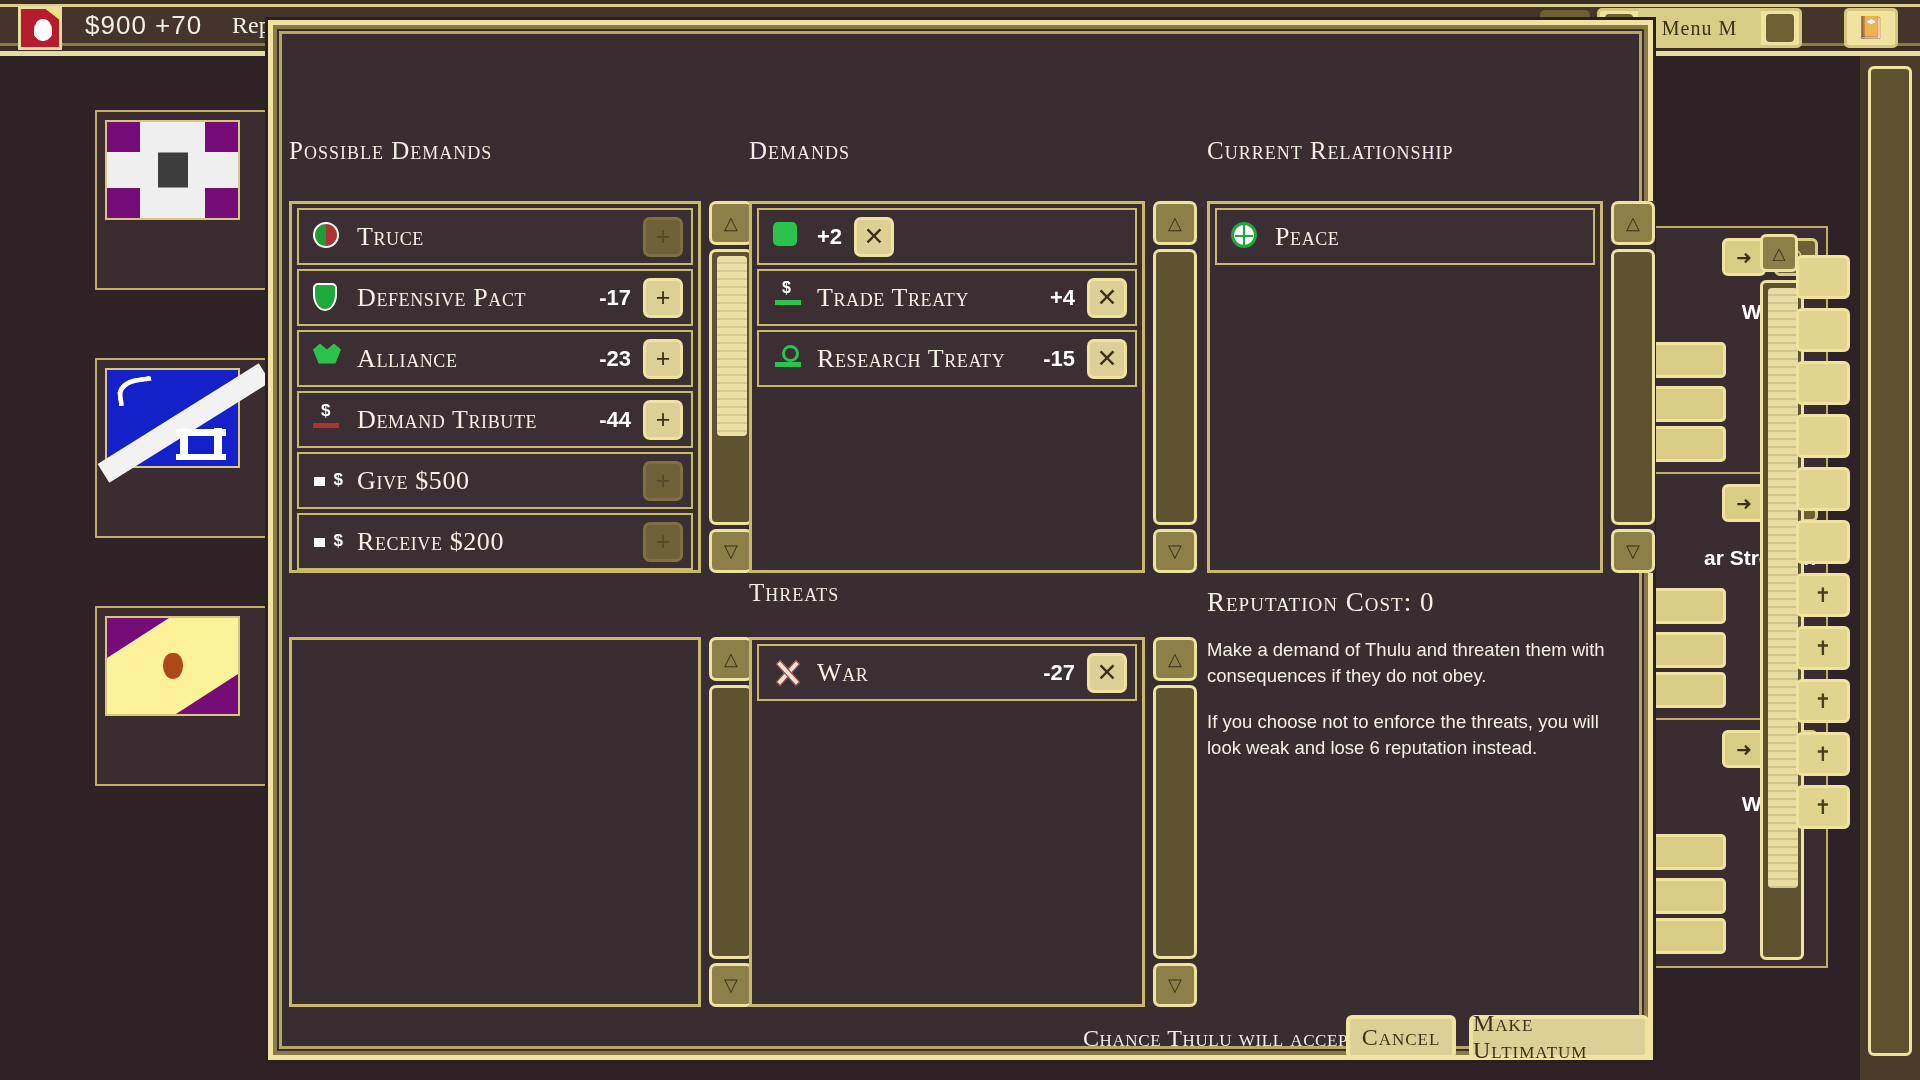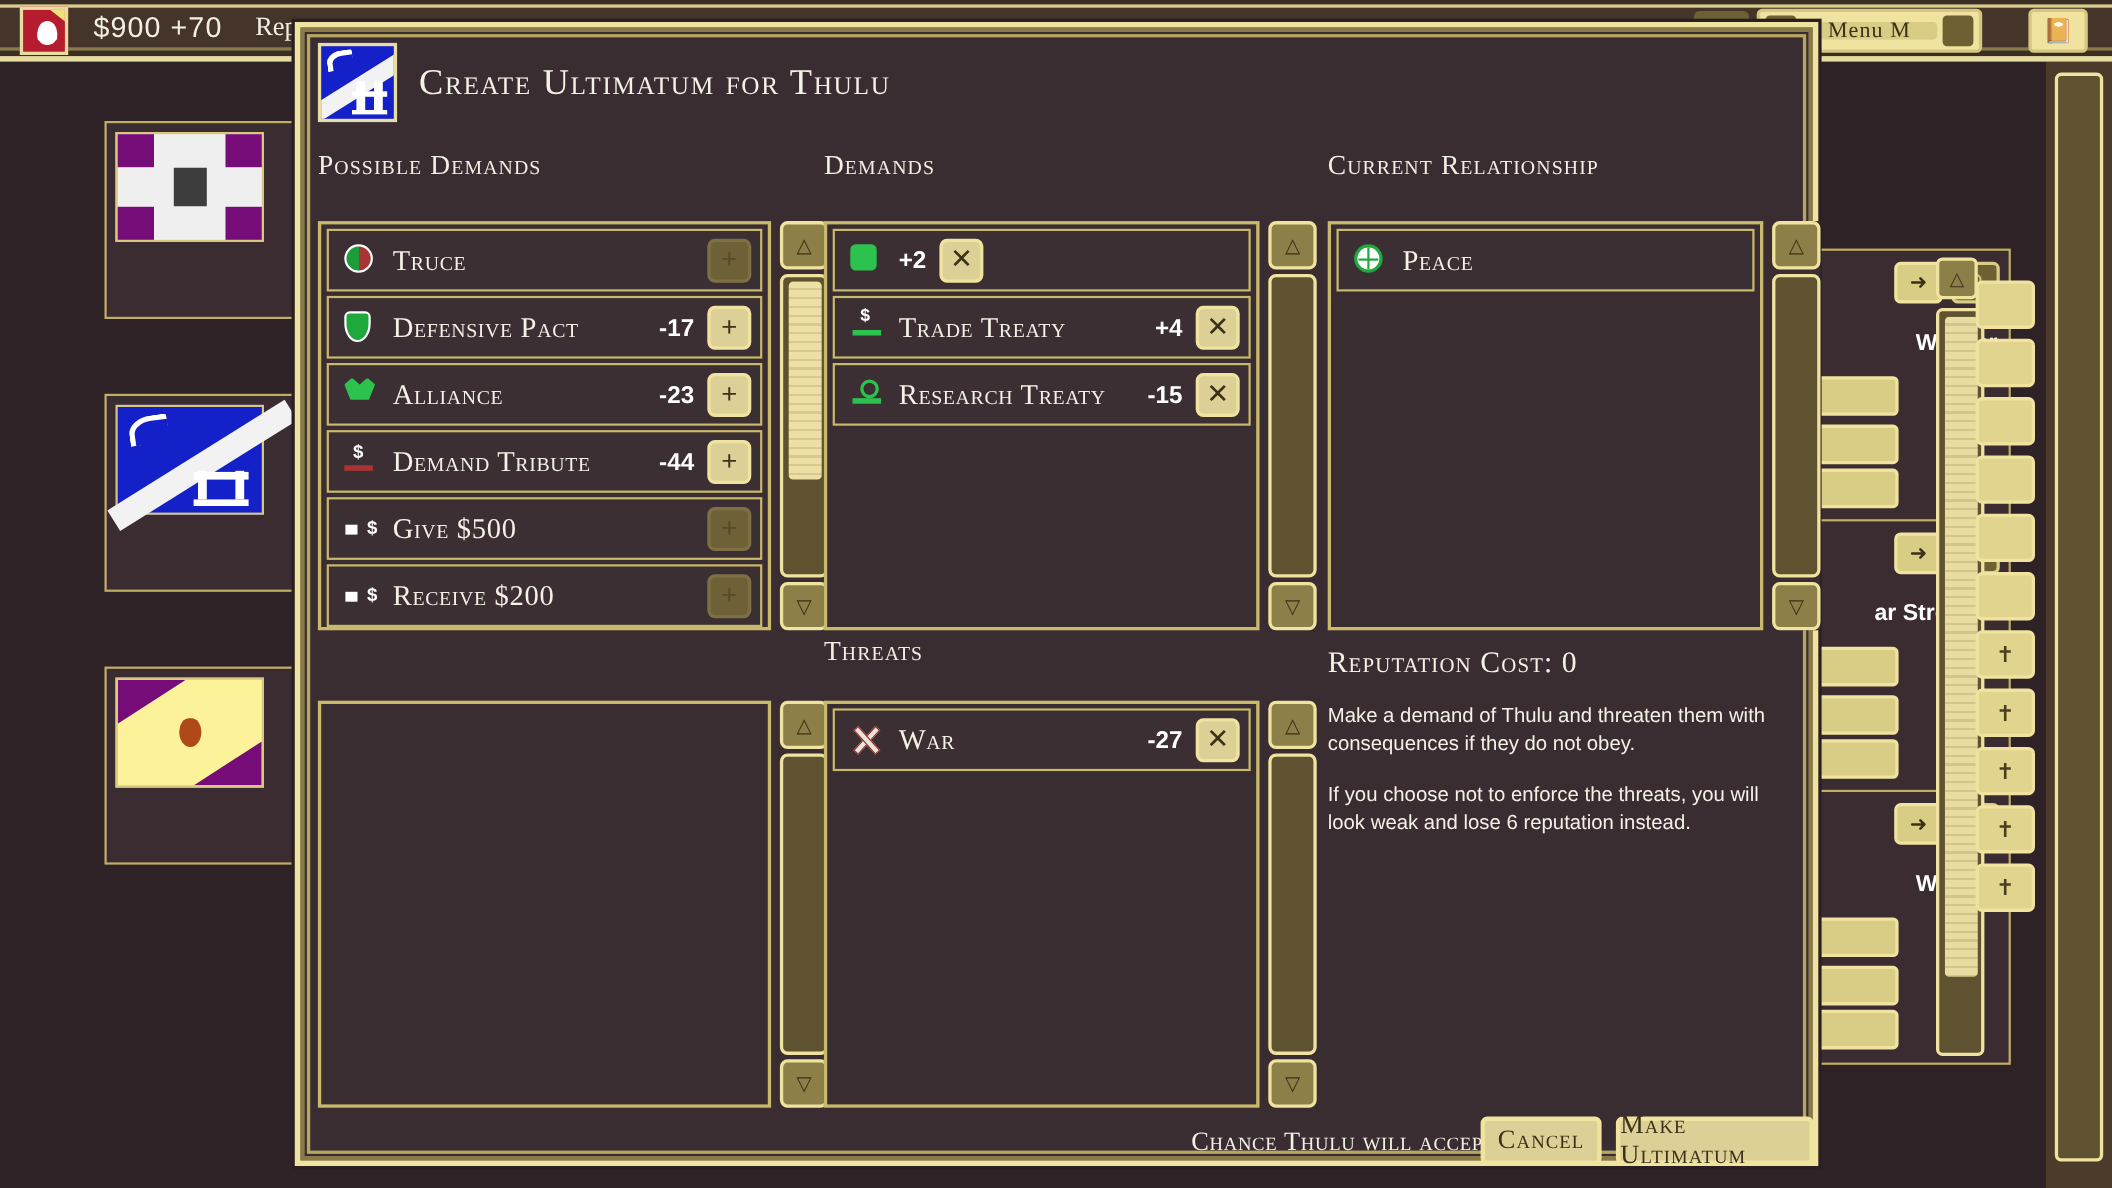--- a/index.html
+++ b/index.html
@@ -68,21 +68,21 @@
     position:absolute; left:232px; top:12px; font-size:24px; color:#f2efe4;
     font-family:"Liberation Serif", serif;
   }
   .menu-wrap {
     position:absolute; right:118px; top:8px; height:40px; width:205px;
     background:#efe39f; border:3px solid #d5c77f; border-radius:5px;
     display:flex; align-items:center; padding:0 5px; gap:5px;
   }
   .menu-stub{ width:28px; height:28px; background:#6e6033; border-radius:4px;}
   .menu-btn{
-    flex:1; height:16px; background:#d9cc84; border-radius:4px;
+    flex:1; height:40px; background:#d9cc84; border-radius:4px;
     display:flex; align-items:center; justify-content:center;
     font-family:"Liberation Serif", serif; font-size:20px; color:#3b3118; letter-spacing:1px;
   }
   .book-btn{
     position:absolute; right:22px; top:8px; width:54px; height:40px;
     background:#efe39f; border:3px solid #d5c77f; border-radius:5px;
     display:flex; align-items:center; justify-content:center; font-size:22px; color:#4a3f1c;
   }
   .arrows-btn{
     position:absolute; right:330px; top:10px; width:50px; height:36px;
@@ -365,29 +365,20 @@
       <div class="menu-stub"></div>
       <div class="menu-btn">Menu M</div>
       <div class="menu-stub"></div>
     </div>
     <div class="book-btn">📔</div>
   </div>
 
   <div class="modal">
     <div class="modal-inner"></div>
 
-    <div class="modal-head">
-      <div class="modal-crest flag-b">
-        <div class="band" style="left:-16px;top:26px;width:110px;height:16px;"></div>
-        <div class="bird" style="left:5px;top:4px;width:24px;height:18px;"></div>
-        <div class="roof" style="right:6px;bottom:20px;width:32px;height:5px;"></div>
-        <div class="temple" style="right:6px;bottom:4px;width:32px;height:22px;border-bottom-width:4px;"></div>
-      </div>
-      <div class="modal-title">Create Ultimatum for Thulu</div>
-    </div>
 
     <div class="col-title" style="left:16px;top:112px">Possible Demands</div>
     <div class="col-title" style="left:476px;top:112px">Demands</div>
     <div class="col-title" style="left:934px;top:112px">Current Relationship</div>
     <div class="col-title" style="left:16px;top:526px">Possible Threats</div>
     <div class="col-title" style="left:476px;top:554px">Threats</div>
 
     <div class="listbox" id="list-possible-demands" style="left:16px;top:176px;width:412px;height:372px">
         <div class="row">
           <span class="ico">

